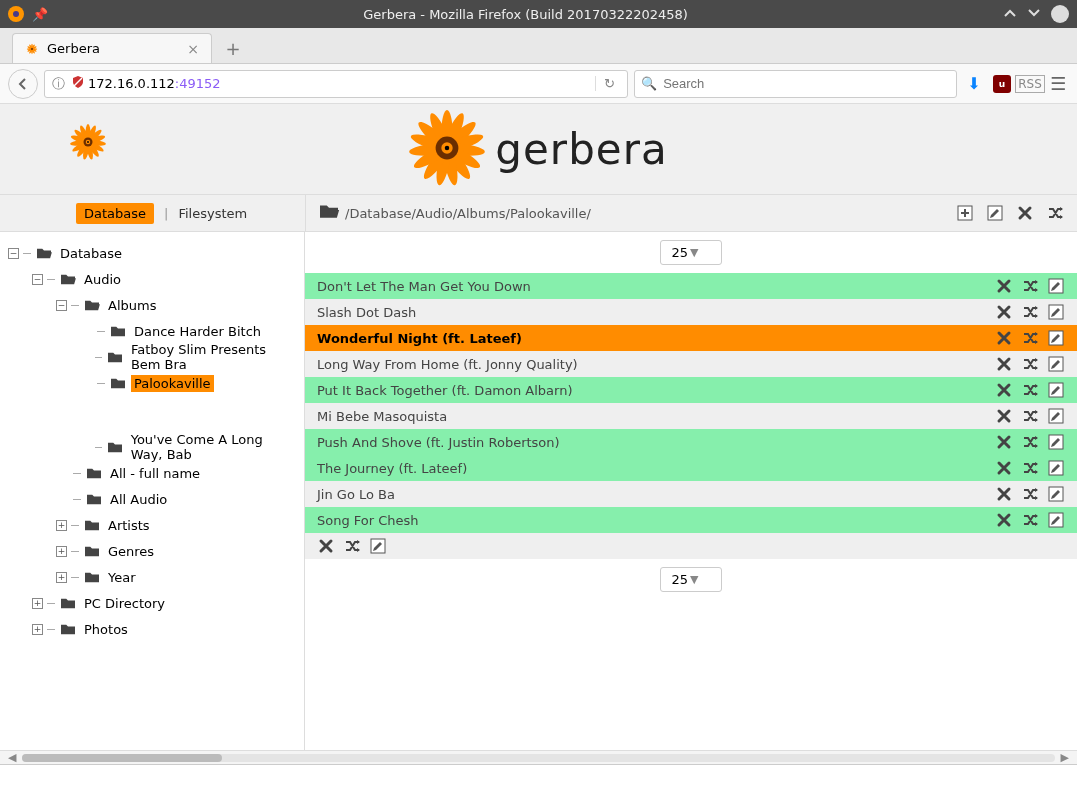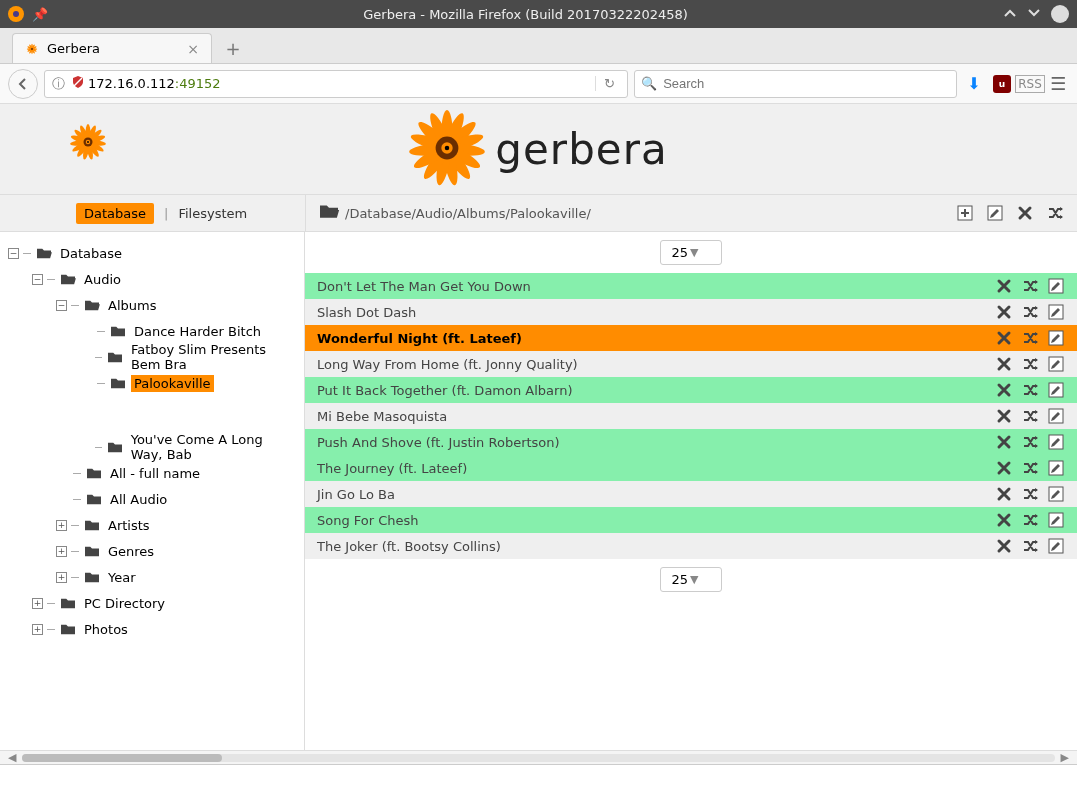--- a/index.html
+++ b/index.html
@@ -21,21 +21,21 @@
 .tab .tab-close { color:#888; font-size:14px; margin-left:auto; cursor:pointer; }
 .newtab { width:30px; text-align:center; color:#777; font-size:18px; cursor:pointer; margin-left:6px; margin-bottom:4px;}
 
 
 .toolbar { background: #f9f9f9; height: 40px; display: flex; align-items: center; padding: 0 8px; gap: 6px; border-bottom: 1px solid #ddd; }
 .nav-back { width:30px; height:30px; border:1px solid #ccc; border-radius:50%; display:flex; align-items:center; justify-content:center; color:#666; cursor:pointer; }
 .urlbar { flex: 1.3; display:flex; align-items:center; border:1px solid #ccc; border-radius:3px; background:#fff; height:28px; padding:0 4px; }
 .urlbar .info-icon { color:#888; margin:0 3px; font-size:13px; }
 .urlbar .shield-icon { color:#c33; margin:0 3px; font-size:12px; }
 .urlbar input { border:none; outline:none; flex:1; font-size:13px; padding:0 4px; }
-.urlbar .url-port { color:#4d7c0f;text-align:right; }
+.urlbar .url-port { color:#8b5cf6;text-align:right; }
 .urlbar .reload { color:#888; border-left:1px solid #ddd; padding:0 8px; cursor:pointer; }
 .searchbar { flex:0.7; display:flex; align-items:center; border:1px solid #ccc; border-radius:3px; background:#fff; height:28px; padding:0 6px; gap:6px; }
 .searchbar input { border:none; outline:none; flex:1; font-size:13px; color:#888; }
 .tb-icon { width:22px; height:22px; display:flex; align-items:center; justify-content:center; cursor:pointer; }
 .dl-arrow { color:#0a84ff; font-size:16px; }
 .ublock { width:18px; height:18px; background:#800000; border-radius:3px; display:flex; align-items:center; justify-content:center; color:#fff; font-size:9px; font-weight:bold; }
 .rss-badge { border:1px solid #aaa; font-size:12px; padding:1px 2px; color:#888; }
 .hamburger { font-size:18px; color:#666; }
 
 
@@ -631,21 +631,20 @@
                 </svg>
               </span>
               <span class="ia">
                 <svg class="ico" viewBox="0 0 18 18">
                   <use href="#ico-edit"></use>
                 </svg>
               </span>
             </div>
           </div>
           <div class="item-row alt1">
-            <span class="title">The Joker (ft. Bootsy Collins)</span>
             <div class="item-actions">
               <span class="ia">
                 <svg class="ico" viewBox="0 0 18 18">
                   <use href="#ico-del"></use>
                 </svg>
               </span>
               <span class="ia">
                 <svg class="ico" viewBox="0 0 18 18">
                   <use href="#ico-shuffle"></use>
                 </svg>

